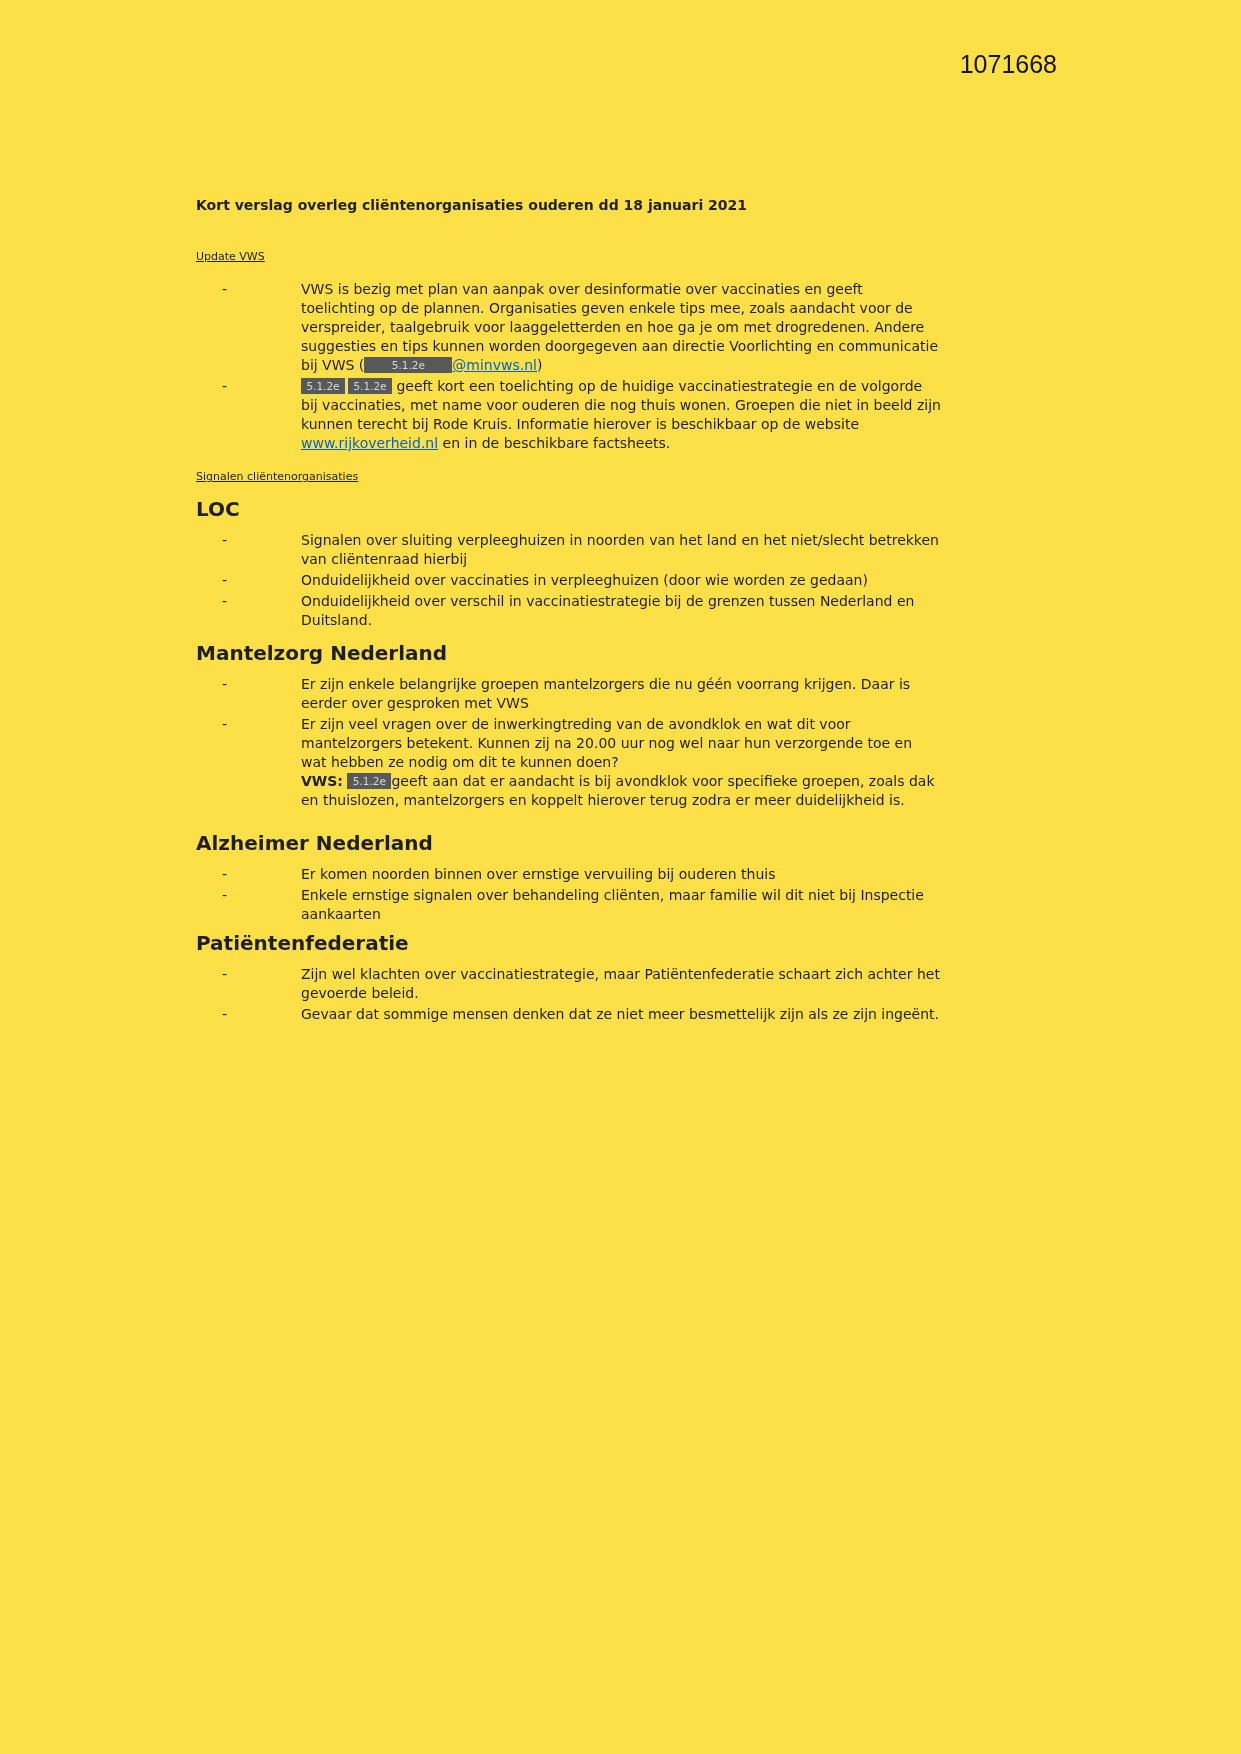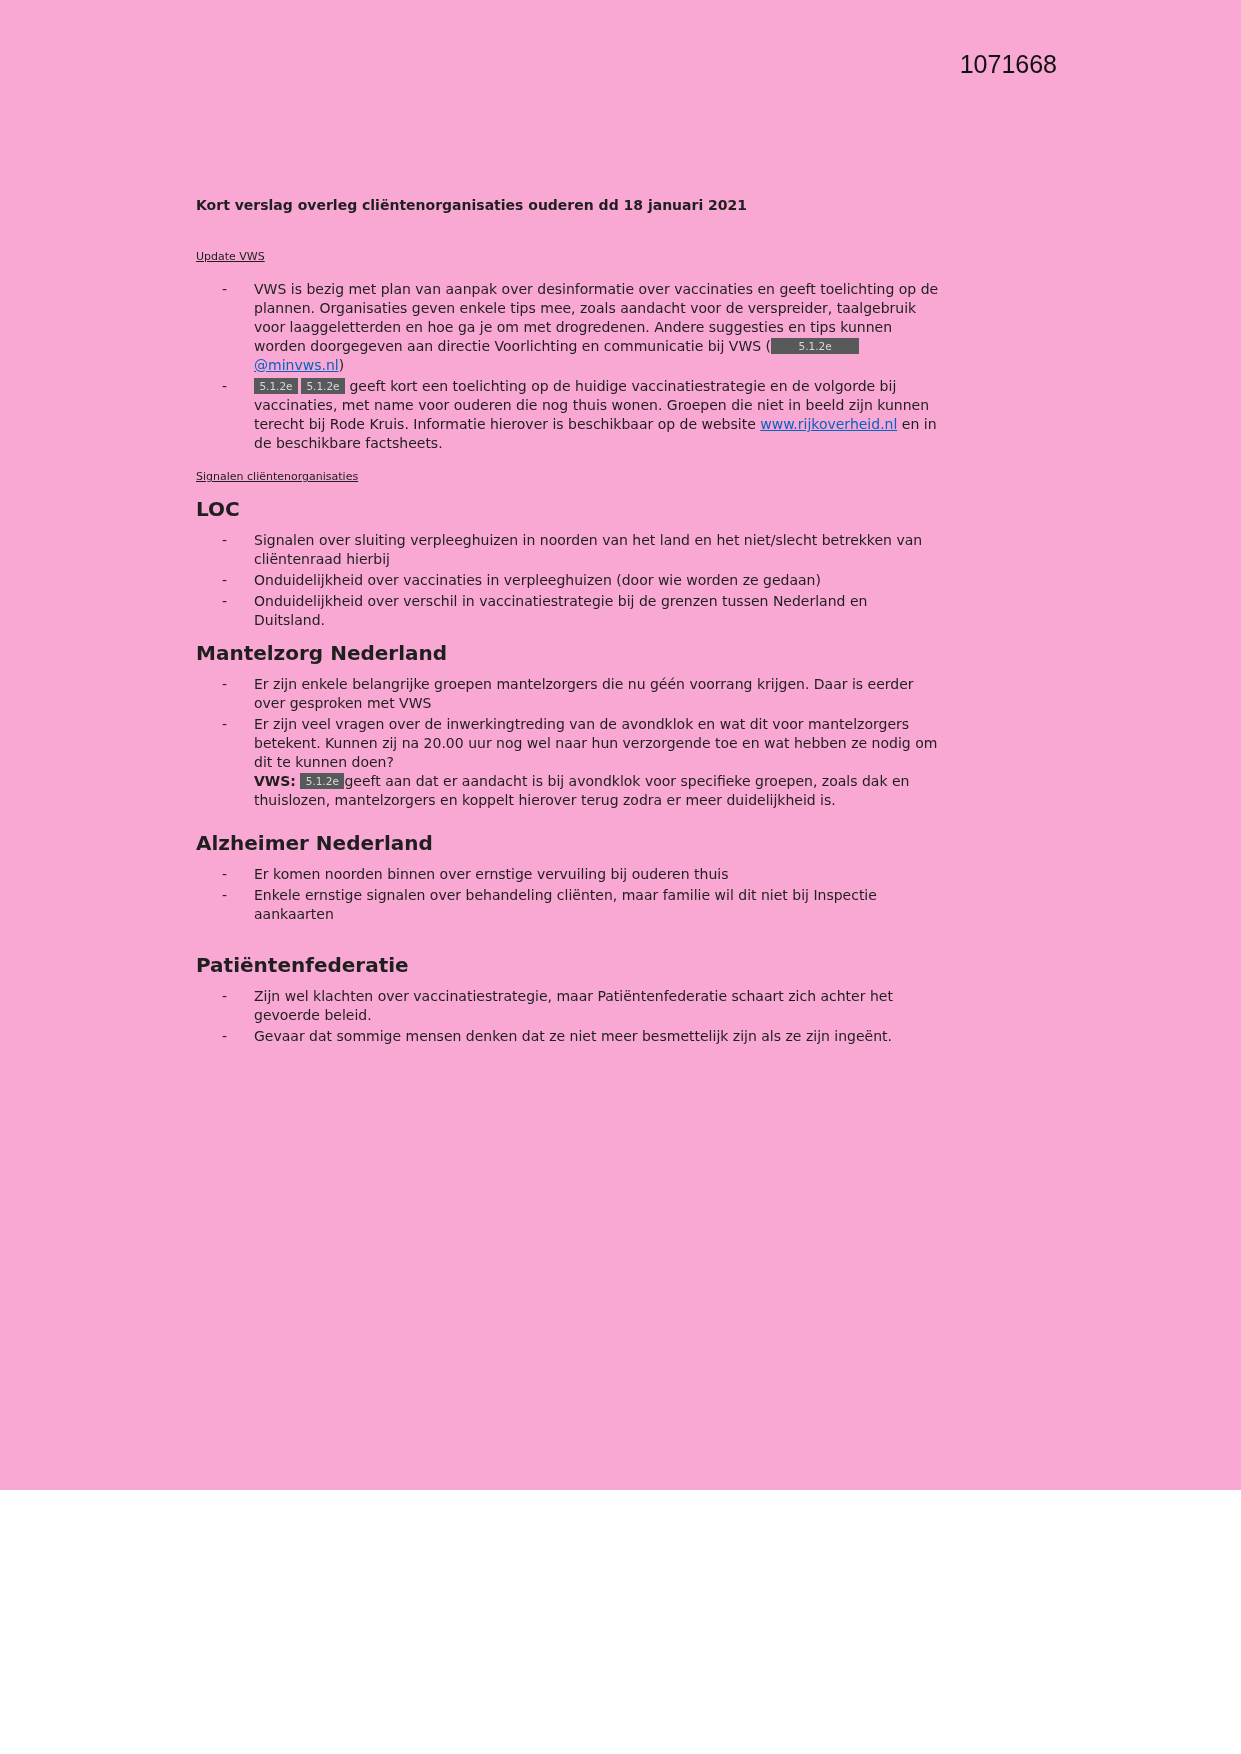--- a/index.html
+++ b/index.html
@@ -1,20 +1,20 @@
 <!DOCTYPE html>
 <html style="--link-color: #0563C1; --redaction-bg: #58595b; --redaction-fg: #d9d9d9;"><head>
 <meta charset="utf-8">
 <style>
   html, body { margin: 0; padding: 0; background: #ffffff; }
   .page {
     position: relative;
     width: 1241px;
-    height: 1490px;
-    background: #f9a8d4;
+    height: 1754px;
+    background: #fde047;
     font-family: "DejaVu Sans", sans-serif;
     font-size: 14px;
     line-height: 19px;
     color: #1f1f1f;
     overflow: hidden;
   }
   .doc-number {
     position: absolute;
     top: 50px;
     right: 184px;
@@ -39,35 +39,35 @@
     font-weight: 400;
     text-decoration: underline;
     margin: 14px 0 14px 0;
   }
   .h-bold {
     font-size: 20px;
     font-weight: 700;
     margin: 14px 0 12px 0;
   }
   .gap-large { margin-top: 24px; }
-  .gap-medium { margin-top: 32px; }
+  .gap-medium { margin-top: 10px; }
   ul.bullets {
     list-style: none;
     margin: 0 0 2px 0;
     padding: 0 0 0 26px;
   }
   ul.bullets li {
     display: flex;
     margin: 0 0 2px 0;
   }
   .dash {
     flex: 0 0 32px;
     width: 32px;
   }
-  .btext { flex: 1 1 auto; min-width: 0; }
+  .btext { flex: 1 1 auto; min-width: 0; margin-left: 47px; }
   .redaction {
     display: inline-block;
     background: var(--redaction-bg, #58595b);
     color: var(--redaction-fg, #d9d9d9);
     font-size: 10.5px;
     line-height: 16px;
     height: 16px;
     padding: 0 5px;
     min-width: 34px;
     text-align: center;

